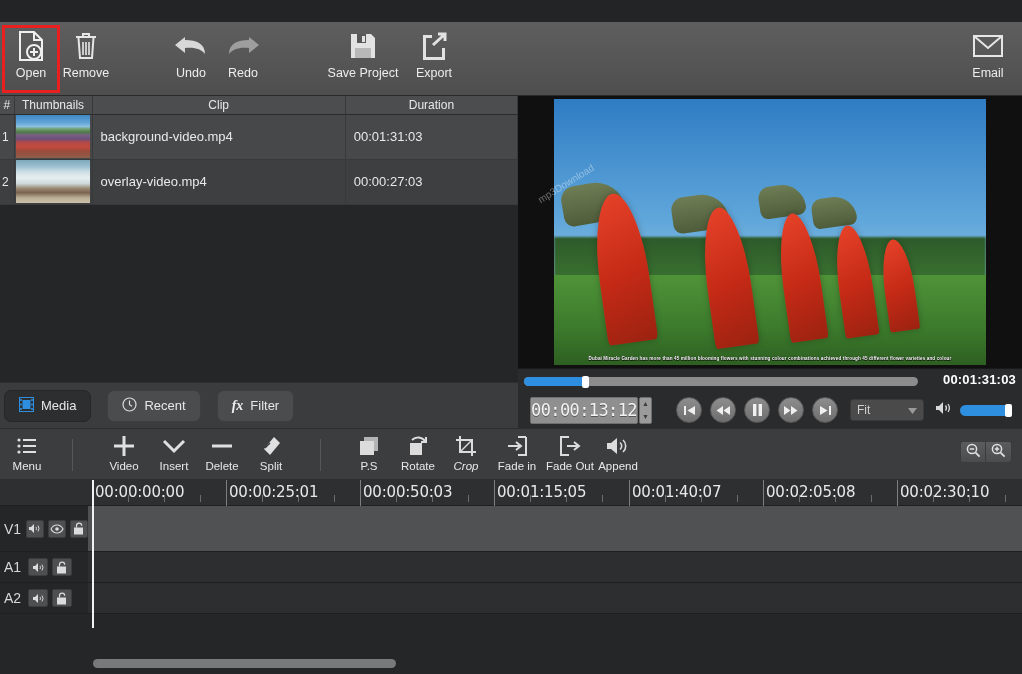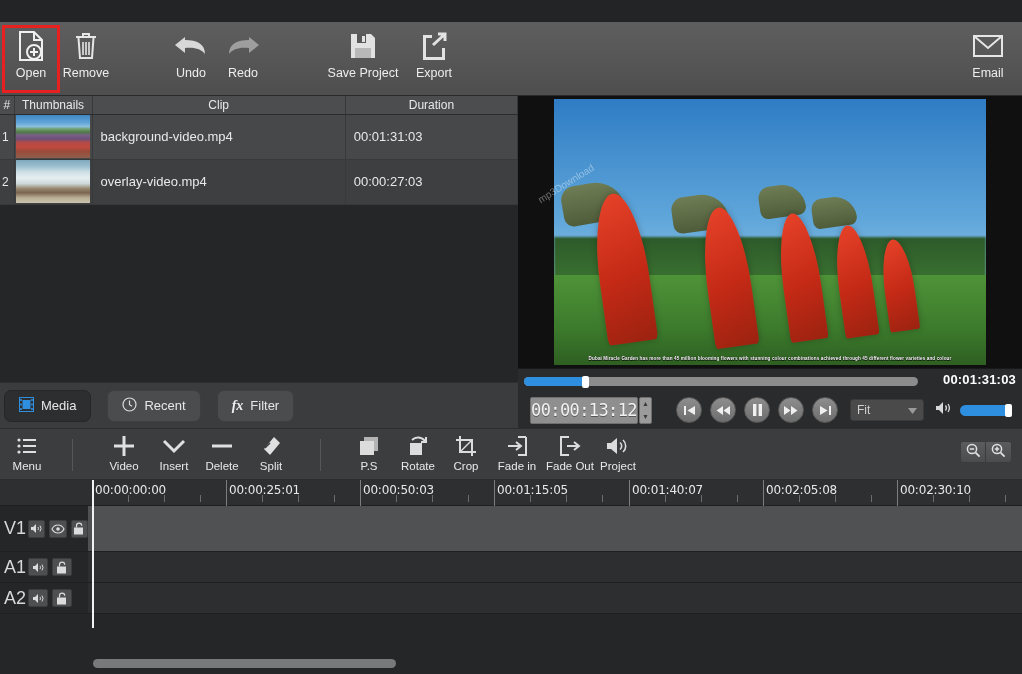--- a/index.html
+++ b/index.html
@@ -177,26 +177,26 @@
   .zbtn.l { border-radius:3px 0 0 3px; }
   .zbtn.r { border-radius:0 3px 3px 0; border-left:none; }
 
   
   .timeline { position:absolute; top:480px; left:0; width:1022px; height:194px; background:#242628; }
   .ruler { position:absolute; top:0; left:0; width:1022px; height:26px; background:#2d2f31;
            border-bottom:1px solid #1d1f21; }
   .tick { position:absolute; top:0; width:1px; background:#6a6c6e; }
   .tick.major { height:26px; background:#7c7e80; }
   .tick.minor { height:7px; top:15px; }
-  .rlabel { position:absolute; top:3px; color:#e8e8e8; font-size:12px;
+  .rlabel { position:absolute; top:3px; color:#e8e8e8; font-size:15px;
             font-family:"DejaVu Sans", sans-serif; letter-spacing:-.2px; }
   .headers { position:absolute; top:26px; left:0; width:88px; height:168px; background:#242628; }
   .trow { position:absolute; left:0; width:88px; display:flex; align-items:center; gap:4px; padding-left:4px;
           border-bottom:1px solid #1d1f21; }
-  .tname { color:#d8d8d8; font-size:18px; width:20px; }
+  .tname { color:#d8d8d8; font-size:14px; width:20px; }
   .ticon { width:20px; height:18px; background:#4d4f51; border:1px solid #3a3c3e; border-radius:2px;
            display:flex; align-items:center; justify-content:center; }
   .tracks { position:absolute; top:26px; left:88px; width:934px; height:168px; }
   .trk { position:absolute; left:0; width:934px; border-bottom:1px solid #1d1f21; }
   .trk.v { background:#4f5153; }
   .trk.a { background:#2c2e30; }
   .playhead { position:absolute; top:0; left:92px; width:2px; height:148px; background:#f2f2f2; z-index:5; }
   .hscroll { position:absolute; bottom:6px; left:93px; width:303px; height:9px;
              background:#77797b; border-radius:5px; }
 </style>
@@ -513,21 +513,21 @@
       <div class="tl-ic">
         <svg width="24" height="22" viewBox="0 0 24 22">
             <path d="M4 8h12v12H4z" fill="#dcdcdc"></path>
             <path d="M6 5c4-4 10-3 13 1" fill="none" stroke="#dcdcdc" stroke-width="2"></path>
             <path d="M20 2v5h-5" fill="none" stroke="#dcdcdc" stroke-width="2"></path>
           </svg>
       </div>
       <div class="tl-lbl">Rotate</div>
     </div>
 
-    <div class="tl-item" style="left:442px; width:48px;">
+    <div class="tl-item" style="left:442px; width:48px;font-style:italic;">
       <div class="tl-ic">
         <svg width="22" height="22" viewBox="0 0 22 22">
             <path d="M5 1v16h16" fill="none" stroke="#dcdcdc" stroke-width="2"></path>
             <path d="M1 5h16v16" fill="none" stroke="#dcdcdc" stroke-width="2"></path>
             <path d="M6 16L16 6" stroke="#dcdcdc" stroke-width="1.4"></path>
           </svg>
       </div>
       <div class="tl-lbl">Crop</div>
     </div>
 
@@ -552,21 +552,21 @@
       <div class="tl-lbl">Fade Out</div>
     </div>
 
     <div class="tl-item" style="left:592px; width:52px;">
       <div class="tl-ic">
         <svg width="24" height="20" viewBox="0 0 24 20">
             <path d="M1 7h4l6-5v16l-6-5H1z" fill="#dcdcdc"></path>
             <path d="M14 6.5a4.5 4.5 0 010 7M17 4a8 8 0 010 12" fill="none" stroke="#dcdcdc" stroke-width="1.6"></path>
           </svg>
       </div>
-      <div class="tl-lbl">Project</div>
+      <div class="tl-lbl">Append</div>
     </div>
 
     <div class="zoomgrp">
       <div class="zbtn l">
         <span>
           <svg width="15" height="15" viewBox="0 0 15 15">
               <circle cx="6" cy="6" r="4.6" fill="none" stroke="#e0e0e0" stroke-width="1.5"></circle>
               <path d="M3.8 6h4.4" stroke="#e0e0e0" stroke-width="1.5"></path>
               <path d="M9.6 9.6l4 4" stroke="#e0e0e0" stroke-width="1.8"></path>
             </svg>

